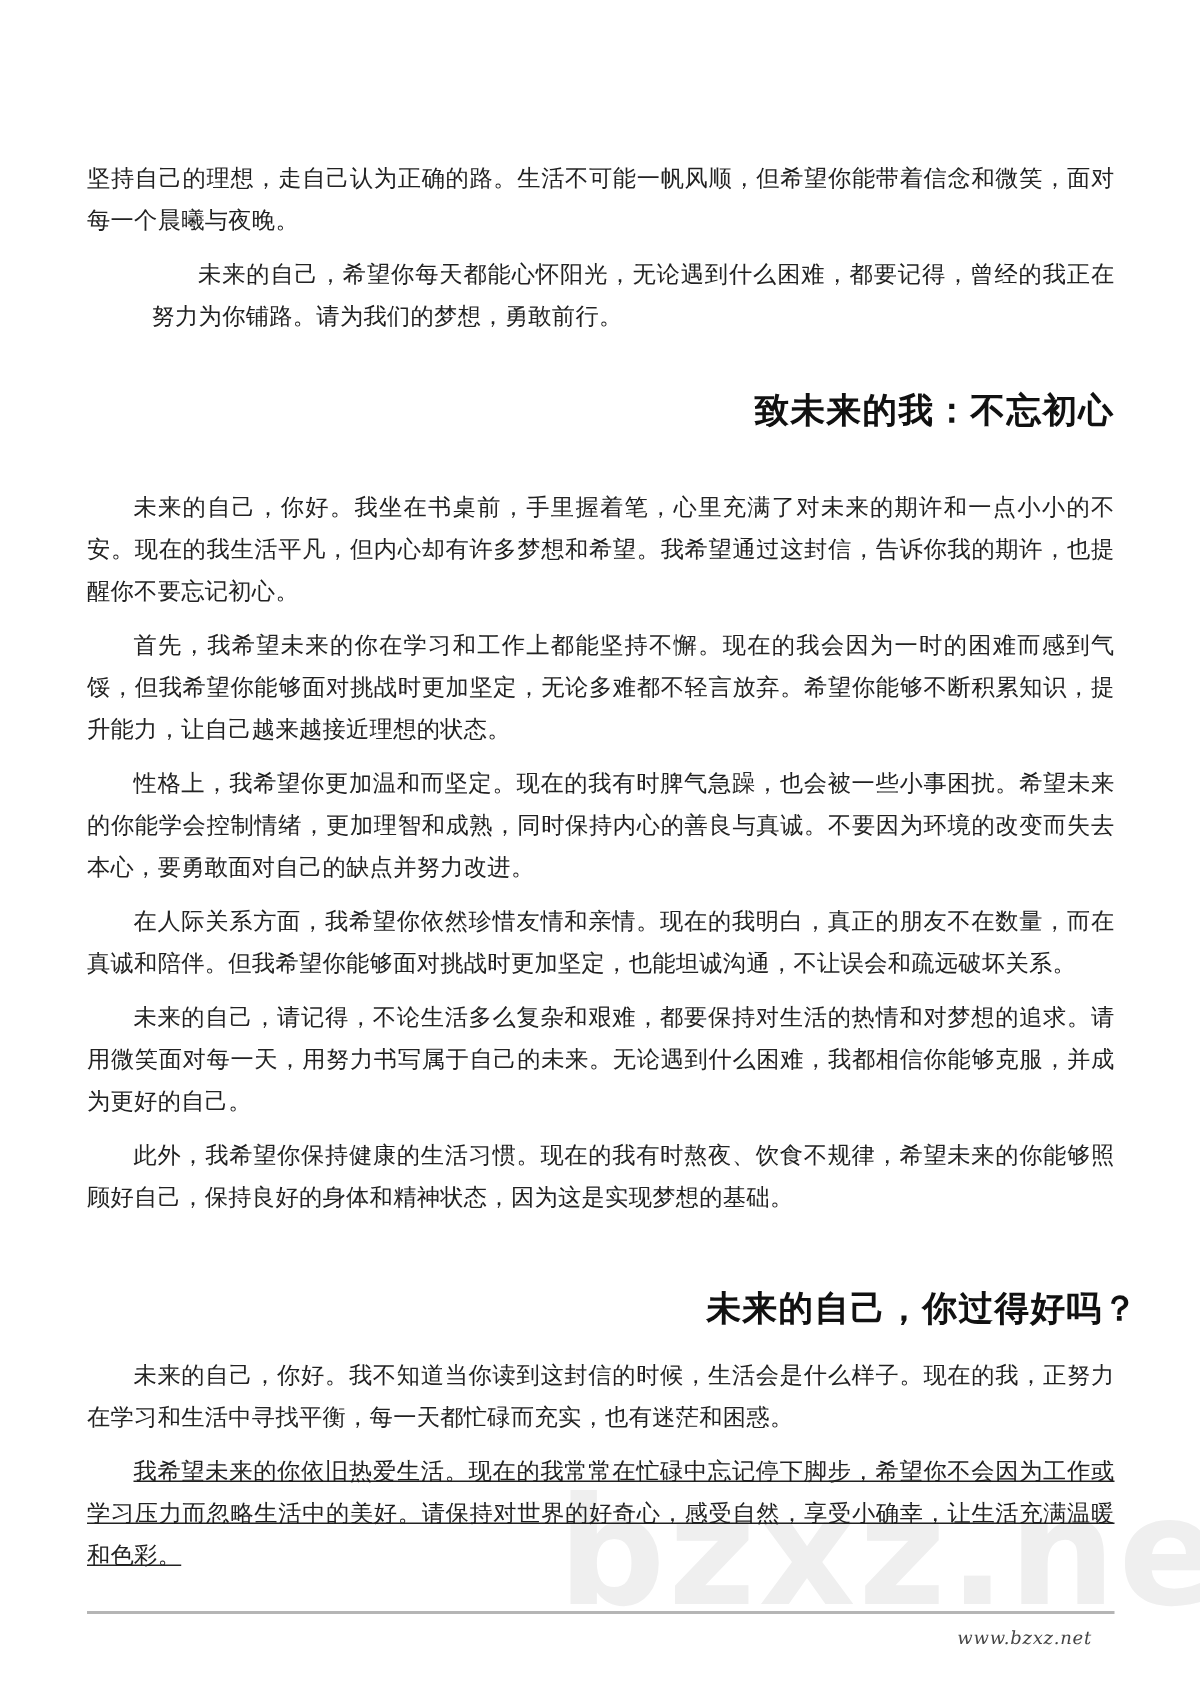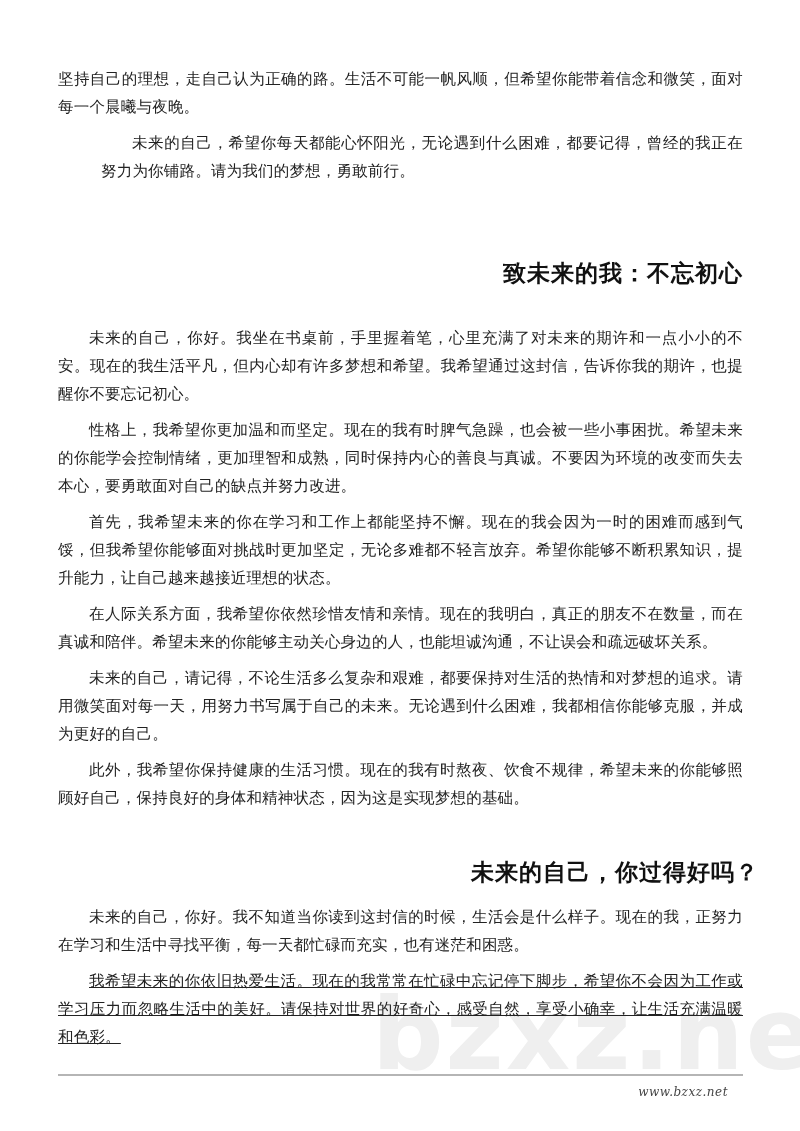--- a/index.html
+++ b/index.html
@@ -1,20 +1,20 @@
 <!DOCTYPE html>
 <html><head>
 <meta charset="utf-8">
 <style>
   html, body { margin: 0; padding: 0; background: #ffffff; }
   body { width: 800px; height: 1131px; position: relative; overflow: hidden;
          font-family: "DejaVu Serif", "Liberation Serif", serif; color: #222; }
   .page { position: absolute; left: 58px; top: 0; width: 685px; }
   p.para { margin: 0; font-size: 15.5px; line-height: 28px; text-indent: 31px; letter-spacing: 0.2px; text-align: justify; }
-  p.noindent { text-indent: 0; }
+  p.noindent { text-indent: 0; margin-top: 40px; }
   h2.title { margin: 0; text-align: right; font-family: "DejaVu Sans", "Liberation Sans", sans-serif;
              font-size: 23px; font-weight: bold; color: #111; letter-spacing: 1px; }
   .watermark { position: absolute; left: 372px; top: 985px; font-family: "DejaVu Sans", "Liberation Sans", sans-serif;
                font-size: 100px; font-weight: bold; color: #efefef; letter-spacing: 2px; z-index: 0; line-height: 1; }
   .content { position: relative; z-index: 1; }
   .footer-rule { position: absolute; left: 58px; top: 1074px; width: 685px; height: 2px; background: #b5b5b5; }
   .footer-url { position: absolute; right: 72px; top: 1085px; font-family: "DejaVu Serif", "Liberation Serif", serif;
                 font-style: italic; font-size: 12px; color: #444; letter-spacing: 0.5px; }
 </style>
 </head>
@@ -25,23 +25,23 @@
 <div class="page content">
 
   <div style="position:absolute; top:65px; left:0; width:685px;">
     <p class="para noindent">坚持自己的理想，走自己认为正确的路。生活不可能一帆风顺，但希望你能带着信念和微笑，面对每一个晨曦与夜晚。</p>
     <p class="para" style="margin-top:8px;margin-left:43px;">未来的自己，希望你每天都能心怀阳光，无论遇到什么困难，都要记得，曾经的我正在努力为你铺路。请为我们的梦想，勇敢前行。</p>
   </div>
 
   <h2 class="title" style="position:absolute; top:258px; left:0; width:685px;">致未来的我：不忘初心</h2>
   <div style="position:absolute; top:310px; left:0; width:685px;margin-top:14px;">
     <p class="para">未来的自己，你好。我坐在书桌前，手里握着笔，心里充满了对未来的期许和一点小小的不安。现在的我生活平凡，但内心却有许多梦想和希望。我希望通过这封信，告诉你我的期许，也提醒你不要忘记初心。</p>
+    <p class="para" style="margin-top:8px;">首先，我希望未来的你在学习和工作上都能坚持不懈。现在的我会因为一时的困难而感到气馁，但我希望你能够面对挑战时更加坚定，无论多难都不轻言放弃。希望你能够不断积累知识，提升能力，让自己越来越接近理想的状态。</p>
     <p class="para" style="margin-top:8px;">性格上，我希望你更加温和而坚定。现在的我有时脾气急躁，也会被一些小事困扰。希望未来的你能学会控制情绪，更加理智和成熟，同时保持内心的善良与真诚。不要因为环境的改变而失去本心，要勇敢面对自己的缺点并努力改进。</p>
-    <p class="para" style="margin-top:8px;">首先，我希望未来的你在学习和工作上都能坚持不懈。现在的我会因为一时的困难而感到气馁，但我希望你能够面对挑战时更加坚定，无论多难都不轻言放弃。希望你能够不断积累知识，提升能力，让自己越来越接近理想的状态。</p>
-    <p class="para" style="margin-top:8px;">在人际关系方面，我希望你依然珍惜友情和亲情。现在的我明白，真正的朋友不在数量，而在真诚和陪伴。希望未来的你能够主动关心身边的人，也能坦诚沟通，不让误会和疏远破坏关系。</p>
+    <p class="para" style="margin-top:8px;">在人际关系方面，我希望你依然珍惜友情和亲情。现在的我明白，真正的朋友不在数量，而在真诚和陪伴。但我希望你能够面对挑战时更加坚定，也能坦诚沟通，不让误会和疏远破坏关系。</p>
     <p class="para" style="margin-top:8px;">未来的自己，请记得，不论生活多么复杂和艰难，都要保持对生活的热情和对梦想的追求。请用微笑面对每一天，用努力书写属于自己的未来。无论遇到什么困难，我都相信你能够克服，并成为更好的自己。</p>
     <p class="para" style="margin-top:8px;">此外，我希望你保持健康的生活习惯。现在的我有时熬夜、饮食不规律，希望未来的你能够照顾好自己，保持良好的身体和精神状态，因为这是实现梦想的基础。</p>
   </div>
 
   <h2 class="title" style="position:absolute; top:857px; left:16px; width:685px;">未来的自己，你过得好吗？</h2>
   <div style="position:absolute; top:903px; left:0; width:685px;">
     <p class="para">未来的自己，你好。我不知道当你读到这封信的时候，生活会是什么样子。现在的我，正努力在学习和生活中寻找平衡，每一天都忙碌而充实，也有迷茫和困惑。</p>
     <p class="para" style="margin-top:8px;text-decoration:underline;">我希望未来的你依旧热爱生活。现在的我常常在忙碌中忘记停下脚步，希望你不会因为工作或学习压力而忽略生活中的美好。请保持对世界的好奇心，感受自然，享受小确幸，让生活充满温暖和色彩。</p>
   </div>
 </div>

